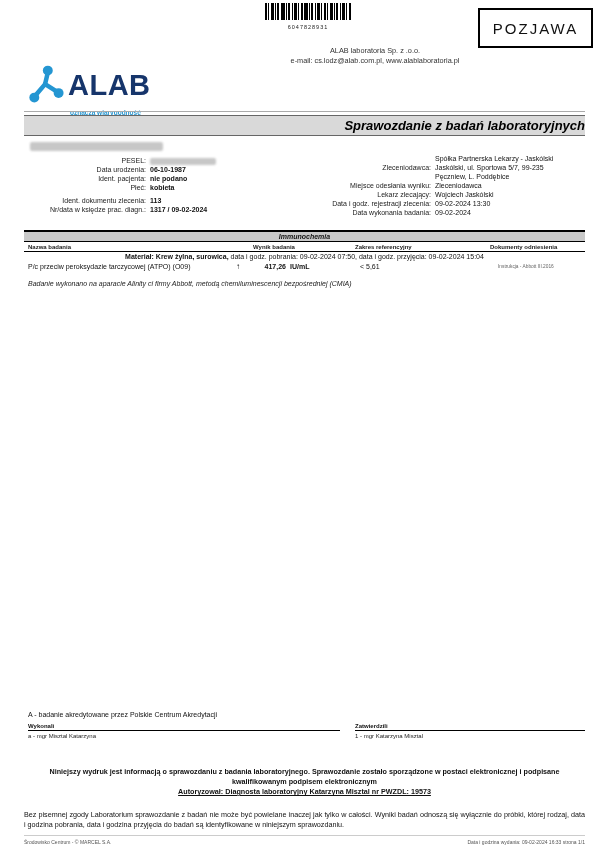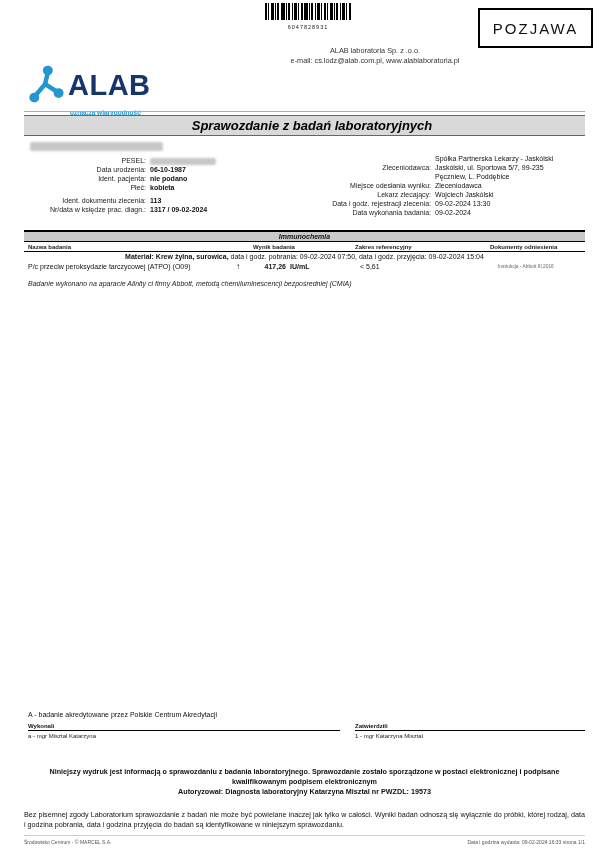--- a/index.html
+++ b/index.html
@@ -23,21 +23,21 @@
   .logo-brand { font-size:29px; font-weight:bold; color:#16356b; letter-spacing:0.5px; margin-left:4px; }
   .logo-sub { font-size:22px; font-style:italic; color:#3ba4d9; margin-left:3px; }
   .logo-tagline { font-size:6.5px; color:#2496d2; font-weight:bold; margin:3px 0 0 42px; }
   .addr-block { position:absolute; top:46px; left:210px; width:330px; text-align:center;
     font-size:7.3px; line-height:9.6px; color:#333; }
   .header-rule { position:absolute; top:111px; left:24px; width:561px; border-top:1px solid #aaa; }
   
   .title-bar {
     position:absolute; top:115px; left:24px; width:561px; height:21px;
     background:#d9d9d9; border-top:1px solid #666; border-bottom:1px solid #666;
-    display:flex; align-items:center; justify-content:center;
+    display:flex; align-items:center; justify-content:flex-end;
     font-size:13px; font-weight:bold; font-style:italic; color:#000;padding-left:15px;
   }
   .redact { background:#9a9a9a; opacity:.55; filter:blur(1.2px); border-radius:2px; display:inline-block; }
   .name-redact { position:absolute; top:142px; left:30px; width:133px; height:9px; }
   
   .info-left { position:absolute; top:156px; left:28px; width:262px; font-size:7px; line-height:9px; }
   .info-right { position:absolute; top:154px; left:298px; width:292px; font-size:7px; line-height:9px; }
   .info-row { display:flex; }
   .info-row .lbl { text-align:right; padding-right:4px; color:#222; }
   .info-left .lbl { width:122px; flex:none; }
@@ -70,21 +70,21 @@
   .method-note { position:absolute; top:280px; left:28px; width:545px; font-size:7px; font-style:italic; color:#222; }
   
   .accr-note { position:absolute; top:711px; left:28px; font-size:7px; }
   .sign-block { position:absolute; font-size:6px; }
   .sign-performed { top:723px; left:28px; width:312px; }
   .sign-approved { top:723px; left:355px; width:230px; }
   .sign-head { font-weight:bold; border-bottom:1px solid #000; padding-bottom:1px; }
   .sign-line { margin-top:2px; color:#222; }
   .statement { position:absolute; top:767px; left:24px; width:561px; text-align:center;
     font-size:7.2px; font-weight:bold; line-height:10px; }
-  .statement .auth { margin-top:0px; }
+  .statement .auth { margin-top:0px;text-decoration:underline; }
   .disclaimer { position:absolute; top:810px; left:24px; width:561px; font-size:7.2px; line-height:9.5px; text-align:justify; }
   .footer { position:absolute; top:835px; left:24px; width:561px; border-top:1px solid #ccc; padding-top:3px;
     display:flex; justify-content:space-between; font-size:5px; color:#555; }
 </style>
 </head>
 <body>
 
 <div class="page">
 
   <div class="barcode-wrap">

